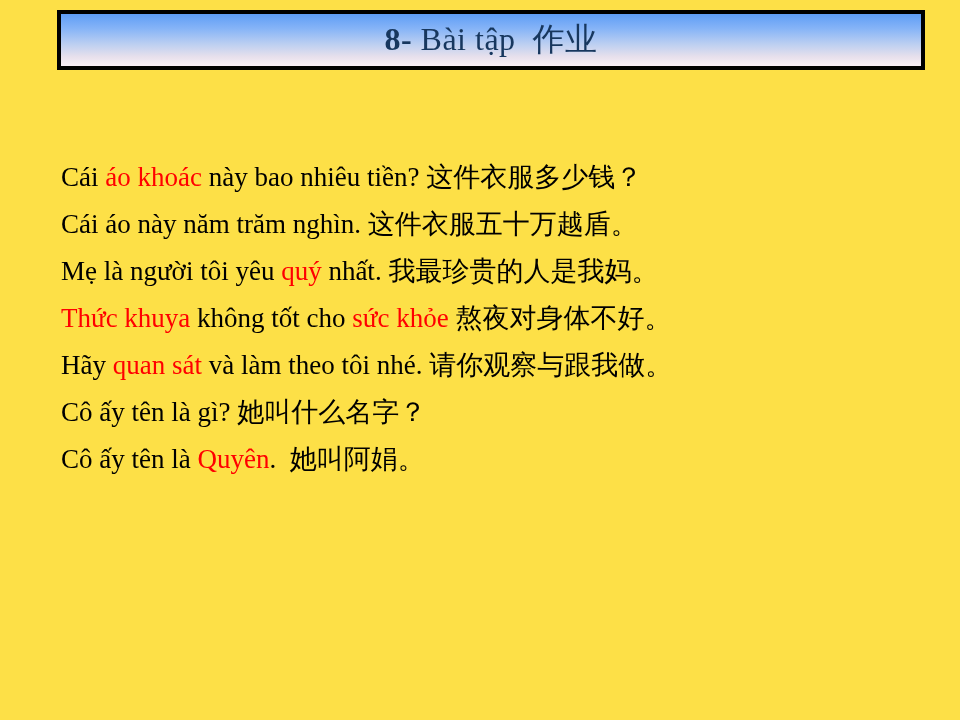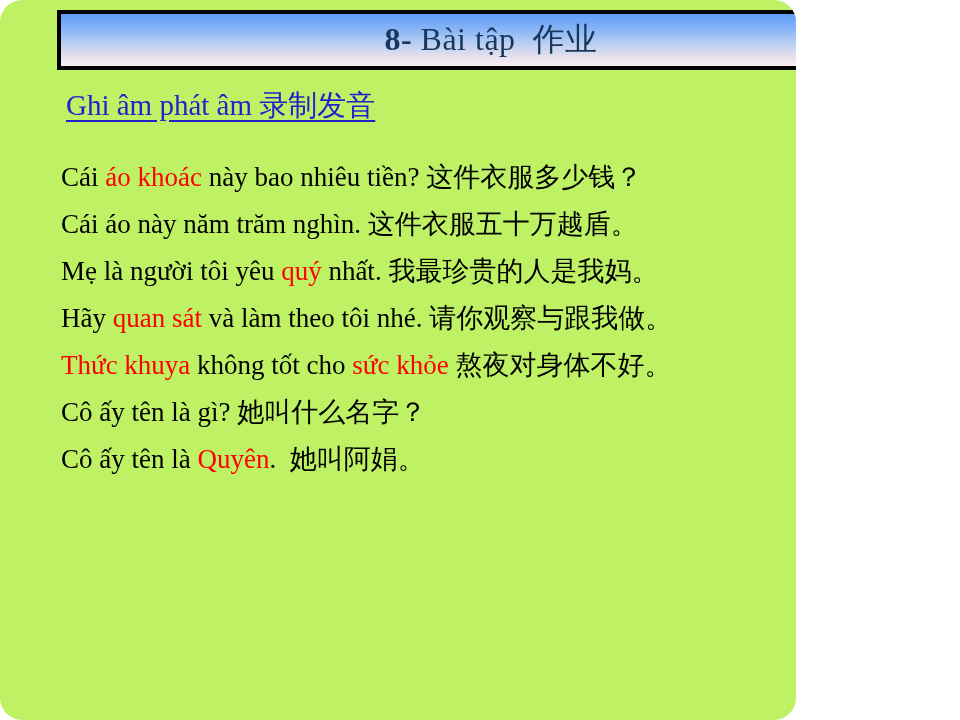--- a/index.html
+++ b/index.html
@@ -2,26 +2,25 @@
 <html style="--highlight-red: #ff0000; --link-blue: #2222cc; --title-navy: #17375e; --banner-top: #5e9df6; --banner-bottom: #f9eff5;"><head>
 <meta charset="utf-8">
 <style>
   html, body {
     margin: 0;
     padding: 0;
     background: #ffffff;
   }
   .slide {
     position: relative;
-    width: 796px;
+    width: 960px;
     height: 720px;
-    background: #bef264;
+    background: #fde047;
     font-family: "Liberation Serif", "DejaVu Serif", serif;
     overflow: hidden;
-    border-radius: 22px;
   }
   .title-bar {
     position: absolute;
     left: 57px;
     top: 10px;
     width: 860px;
     height: 52px;
     border: 4px solid #000000;
     background: linear-gradient(to bottom,
       var(--banner-top) 0%,
@@ -74,27 +73,24 @@
 </style>
 </head>
 <body>
 
 <div class="slide">
 
   <div class="title-bar">
     <div class="title-text"><span class="title-prefix">8-</span><span> Bài tập  作业</span></div>
   </div>
 
-  <div class="link-row">
-    <a class="rec-link">Ghi âm phát âm 录制发音</a>
-  </div>
 
   <div class="content">
       <p class="line"><span>Cái </span><span class="red">áo khoác</span><span> này bao nhiêu tiền? 这件衣服多少钱？</span></p>
       <p class="line"><span>Cái áo này năm trăm nghìn. 这件衣服五十万越盾。</span></p>
       <p class="line"><span>Mẹ là người tôi yêu </span><span class="red">quý</span><span> nhất. 我最珍贵的人是我妈。</span></p>
+      <p class="line"><span class="red">Thức khuya</span><span> không tốt cho </span><span class="red">sức khỏe</span><span> 熬夜对身体不好。</span></p>
       <p class="line"><span>Hãy </span><span class="red">quan sát</span><span> và làm theo tôi nhé. 请你观察与跟我做。</span></p>
-      <p class="line"><span class="red">Thức khuya</span><span> không tốt cho </span><span class="red">sức khỏe</span><span> 熬夜对身体不好。</span></p>
       <p class="line"><span>Cô ấy tên là gì? 她叫什么名字？</span></p>
       <p class="line"><span>Cô ấy tên là </span><span class="red">Quyên</span><span>.  她叫阿娟。</span></p>
     </div>
 
 </div>
 
 </body></html>

